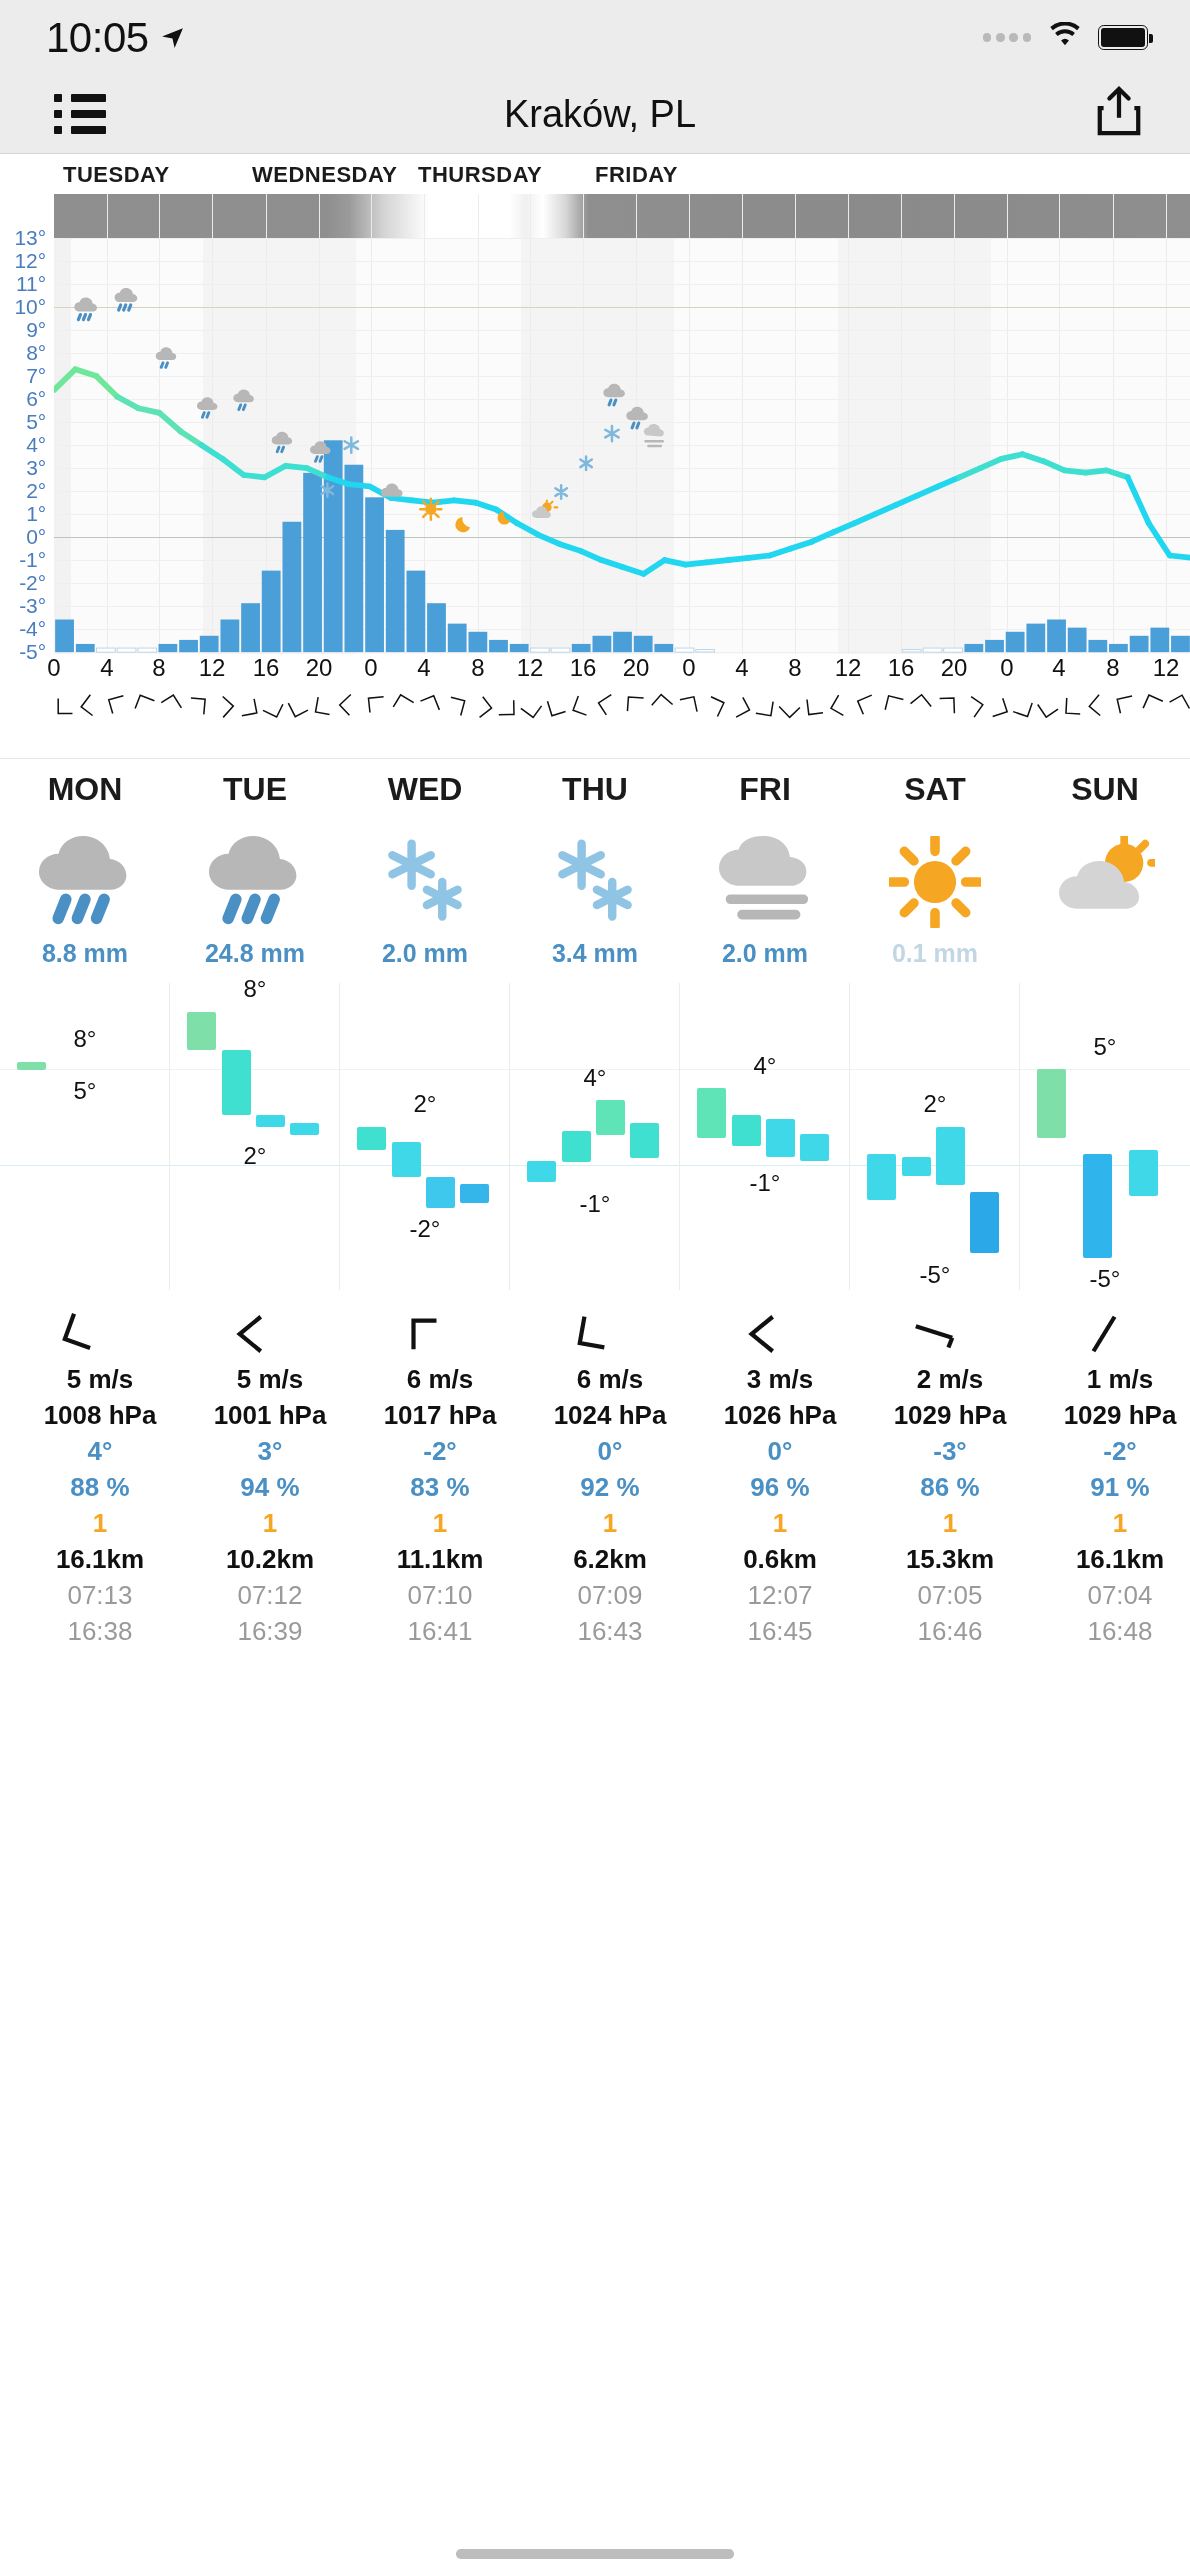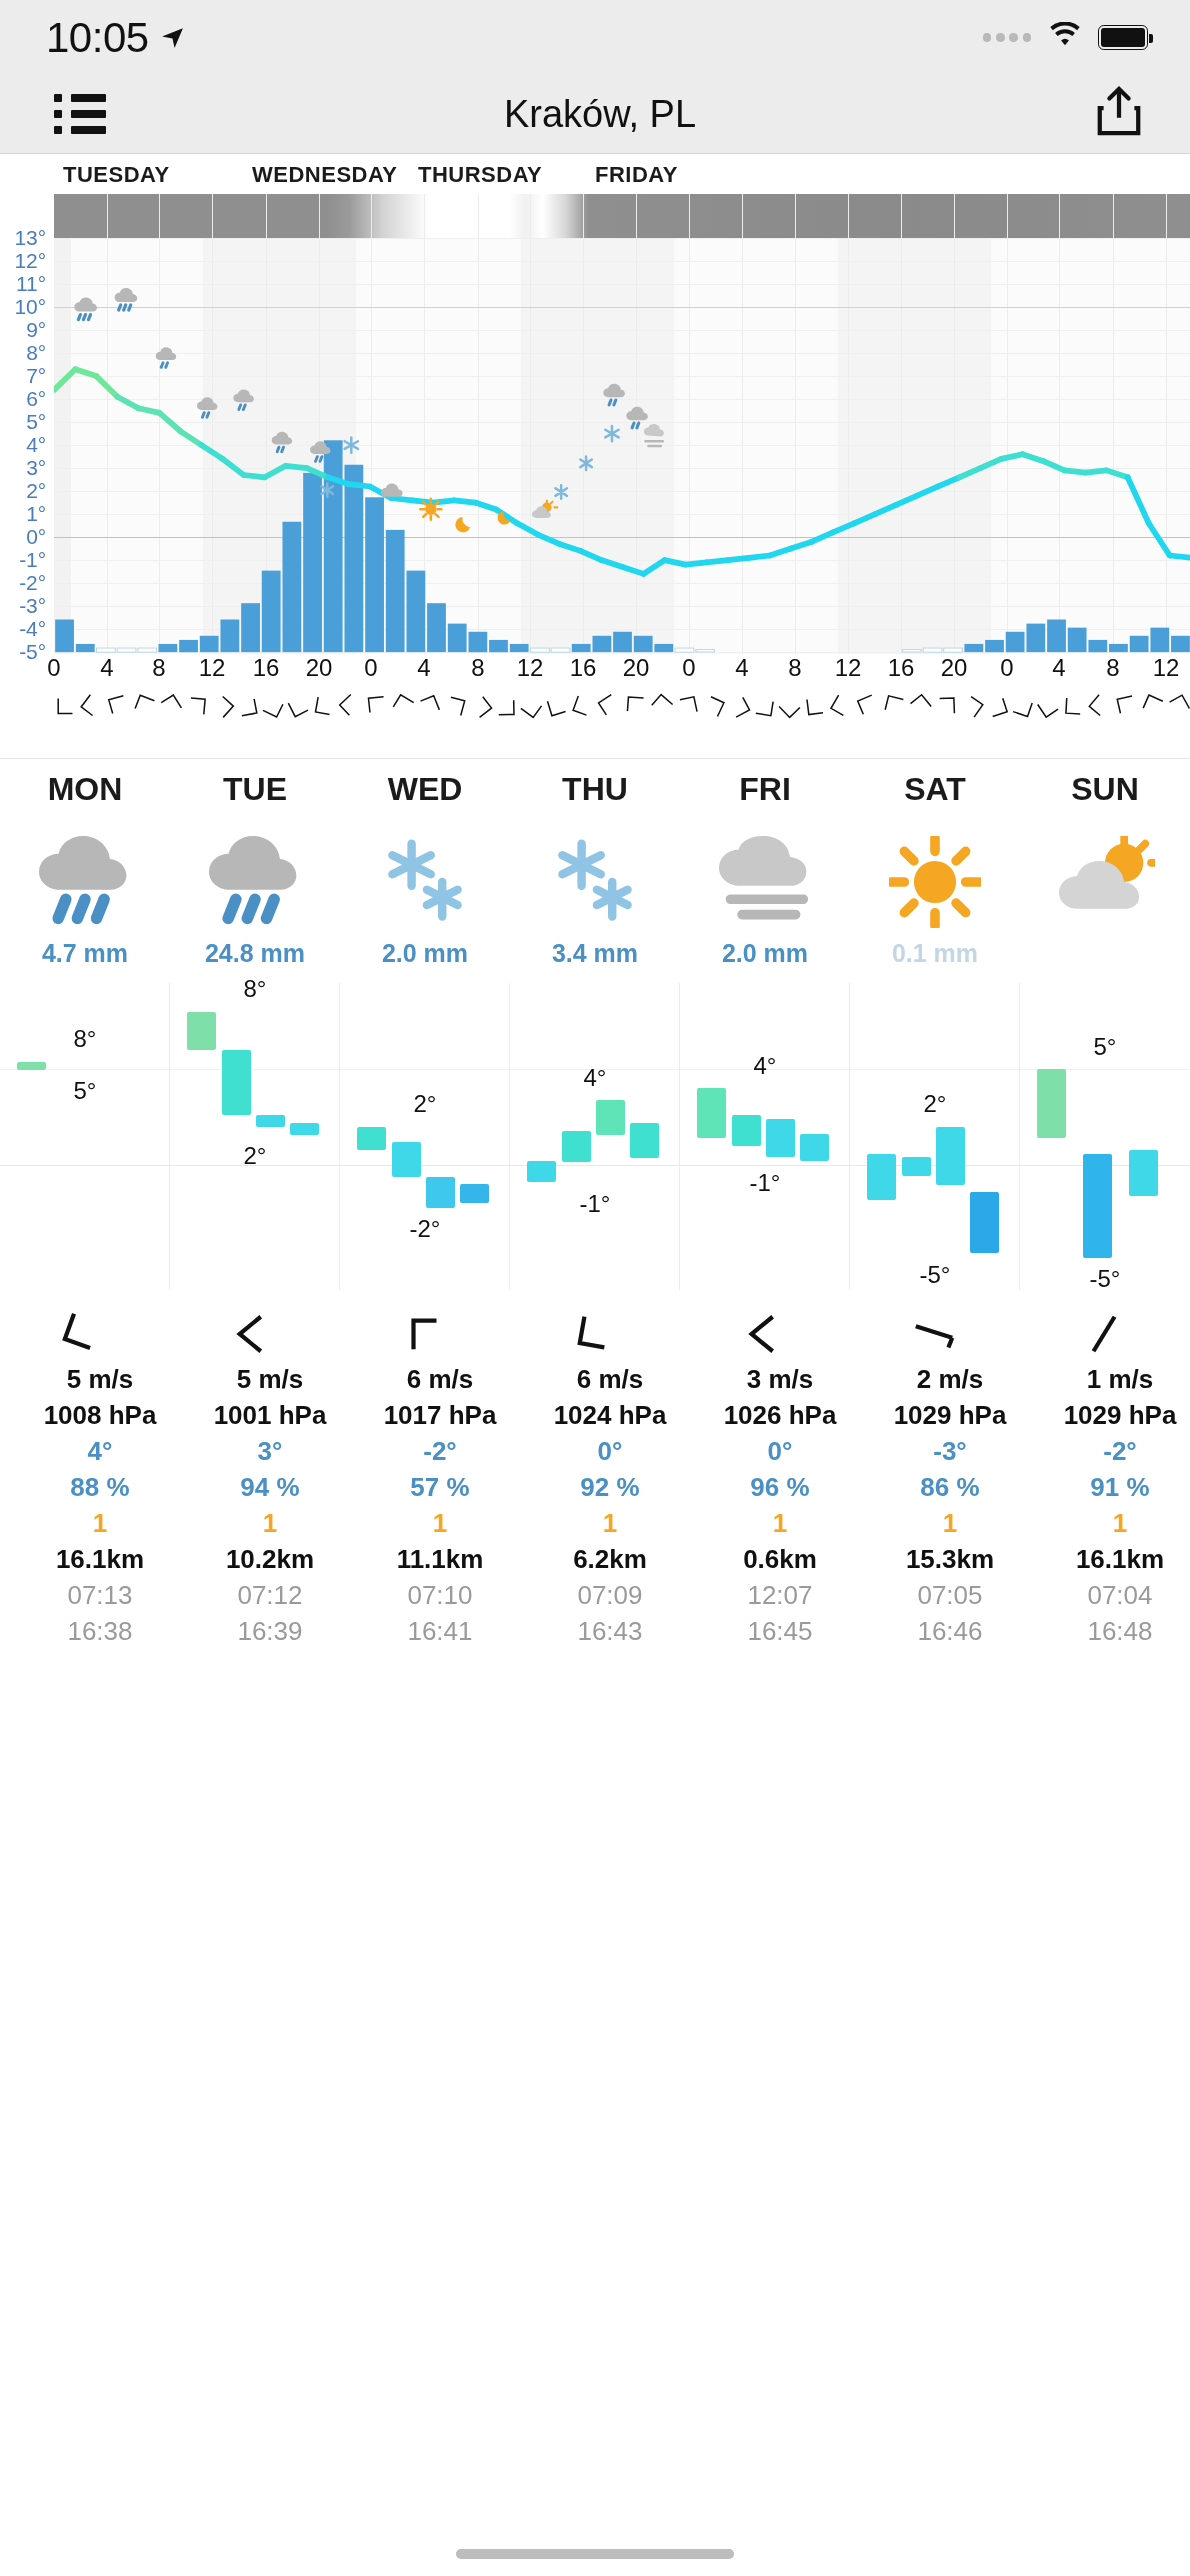--- a/index.html
+++ b/index.html
@@ -657,21 +657,21 @@
         <circle cx="36" cy="14" r="10" fill="#f5a623"></circle>
         <g stroke="#f5a623" stroke-width="4" stroke-linecap="round">
             <path d="M36 0v5M50 14h4M47 4l-3 3"></path>
           </g>
         <path d="M12 38c-5.6 0-10-3.6-10-8.4C2 24.8 6.2 21 11.4 21 12.6 16.4 17.2 13 23 13c6.8 0 12.4 4.8 13 11 4.4.4 7.8 3.8 7.8 7.8 0 3.8-3.4 6.2-7.6 6.2z" fill="#d4d4d4"></path>
       </svg>
     </div>
   </div>
 
   <div class="dayprecip">
-    <div>4.7 mm</div>
+    <div>8.8 mm</div>
     <div>24.8 mm</div>
     <div>2.0 mm</div>
     <div>3.4 mm</div>
     <div>2.0 mm</div>
     <div class="faint">0.1 mm</div>
     <div></div>
   </div>
 
   <div class="barchart" id="barchart">
       <div class="zeroline" style="top:182px"></div>
@@ -797,21 +797,21 @@
     <div class="cell">-2°</div>
     <div class="cell">0°</div>
     <div class="cell">0°</div>
     <div class="cell">-3°</div>
     <div class="cell">-2°</div>
   </div>
 
   <div class="trow t-hum">
     <div class="cell">88 %</div>
     <div class="cell">94 %</div>
-    <div class="cell">57 %</div>
+    <div class="cell">83 %</div>
     <div class="cell">92 %</div>
     <div class="cell">96 %</div>
     <div class="cell">86 %</div>
     <div class="cell">91 %</div>
   </div>
 
   <div class="trow t-uv">
     <div class="cell">1</div>
     <div class="cell">1</div>
     <div class="cell">1</div>

